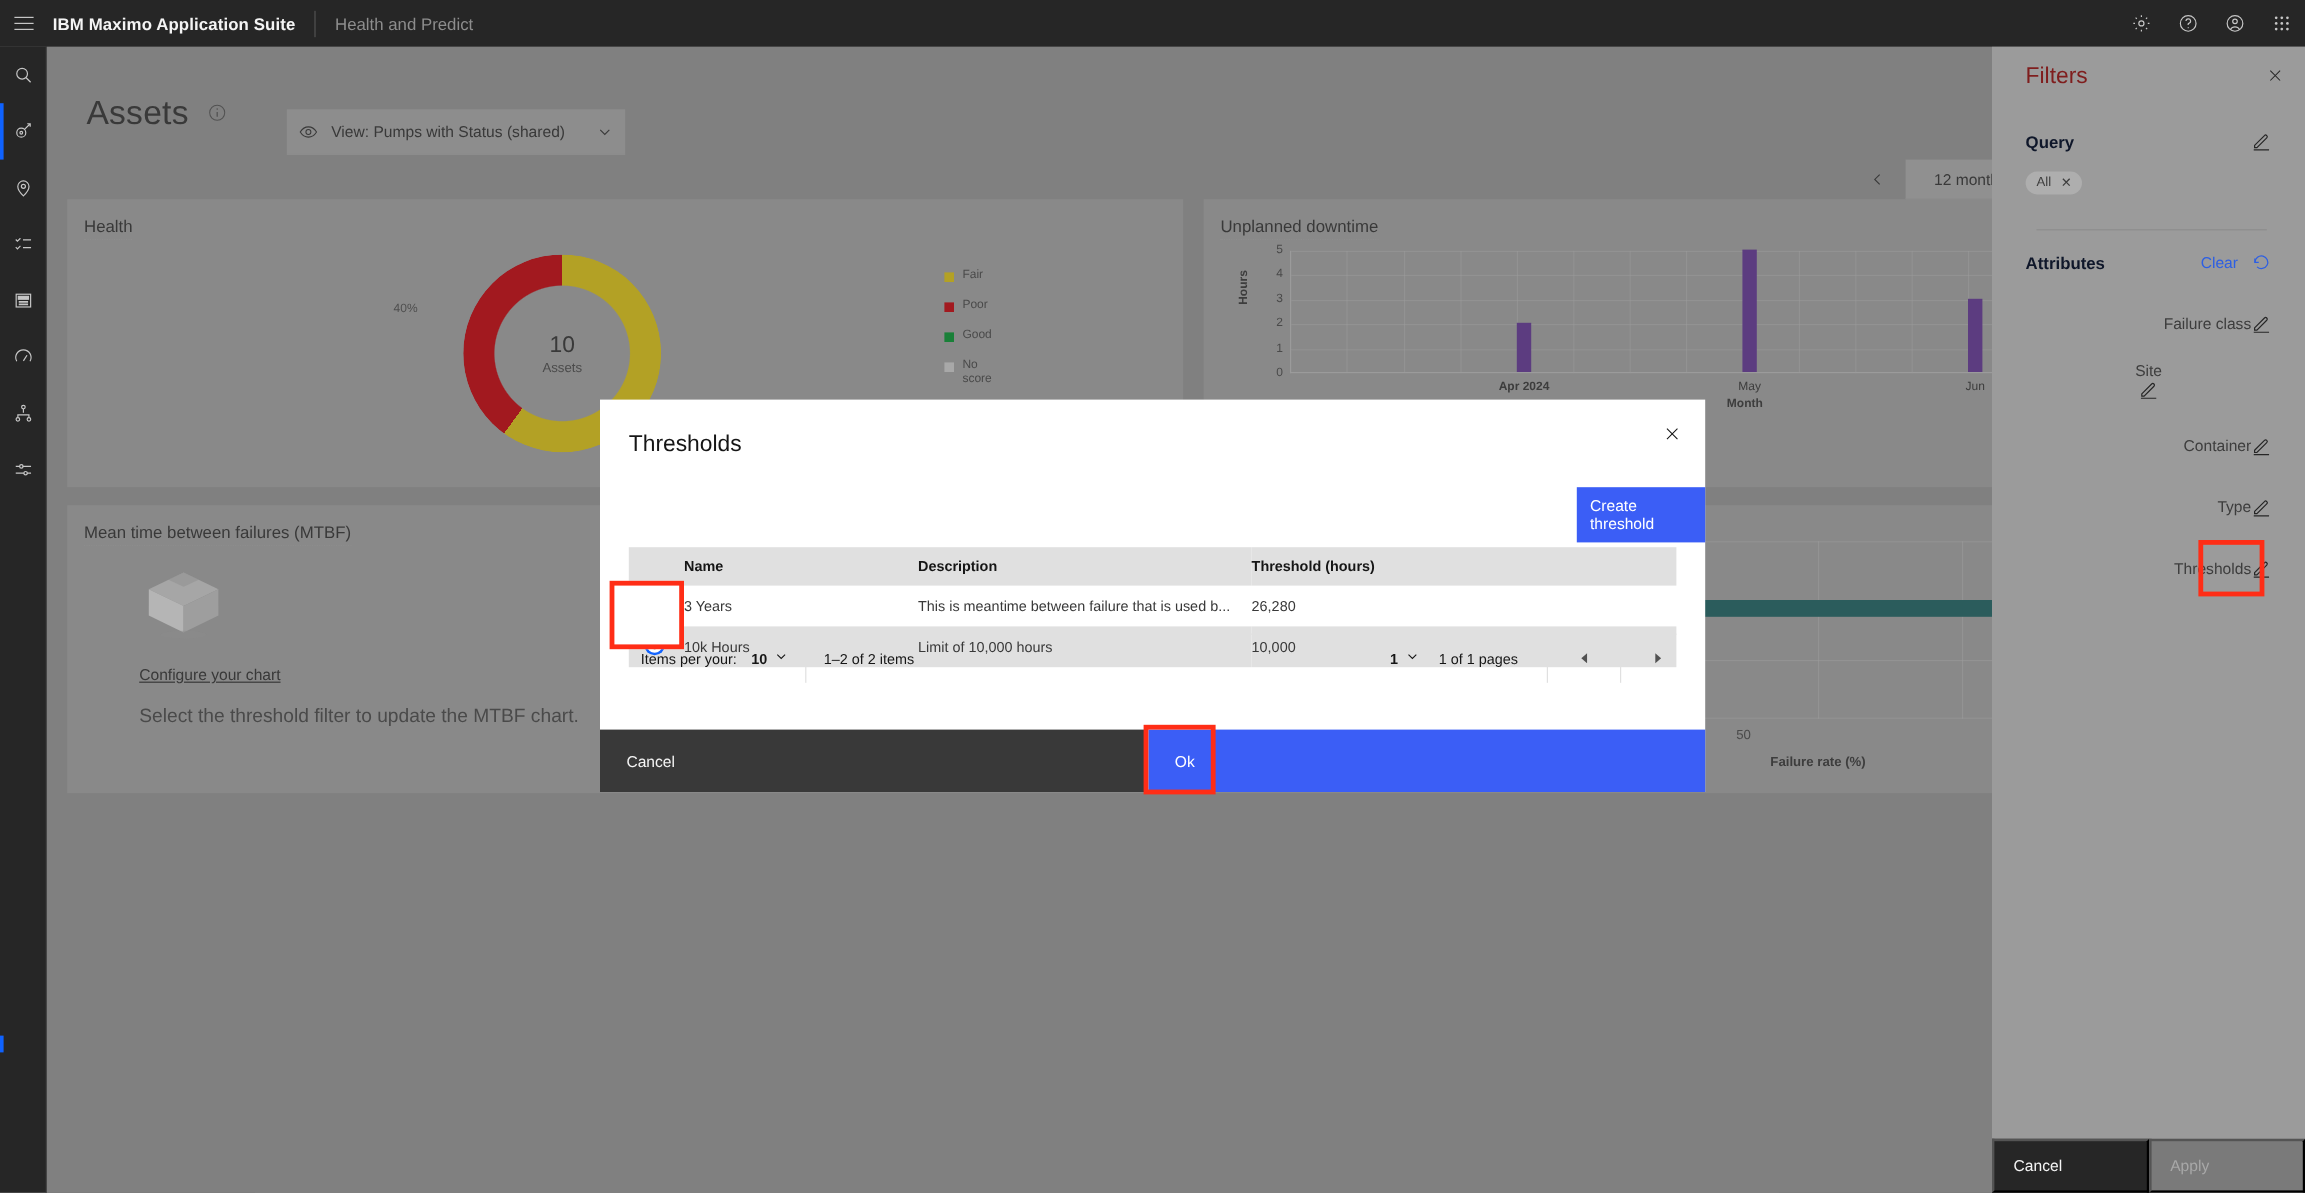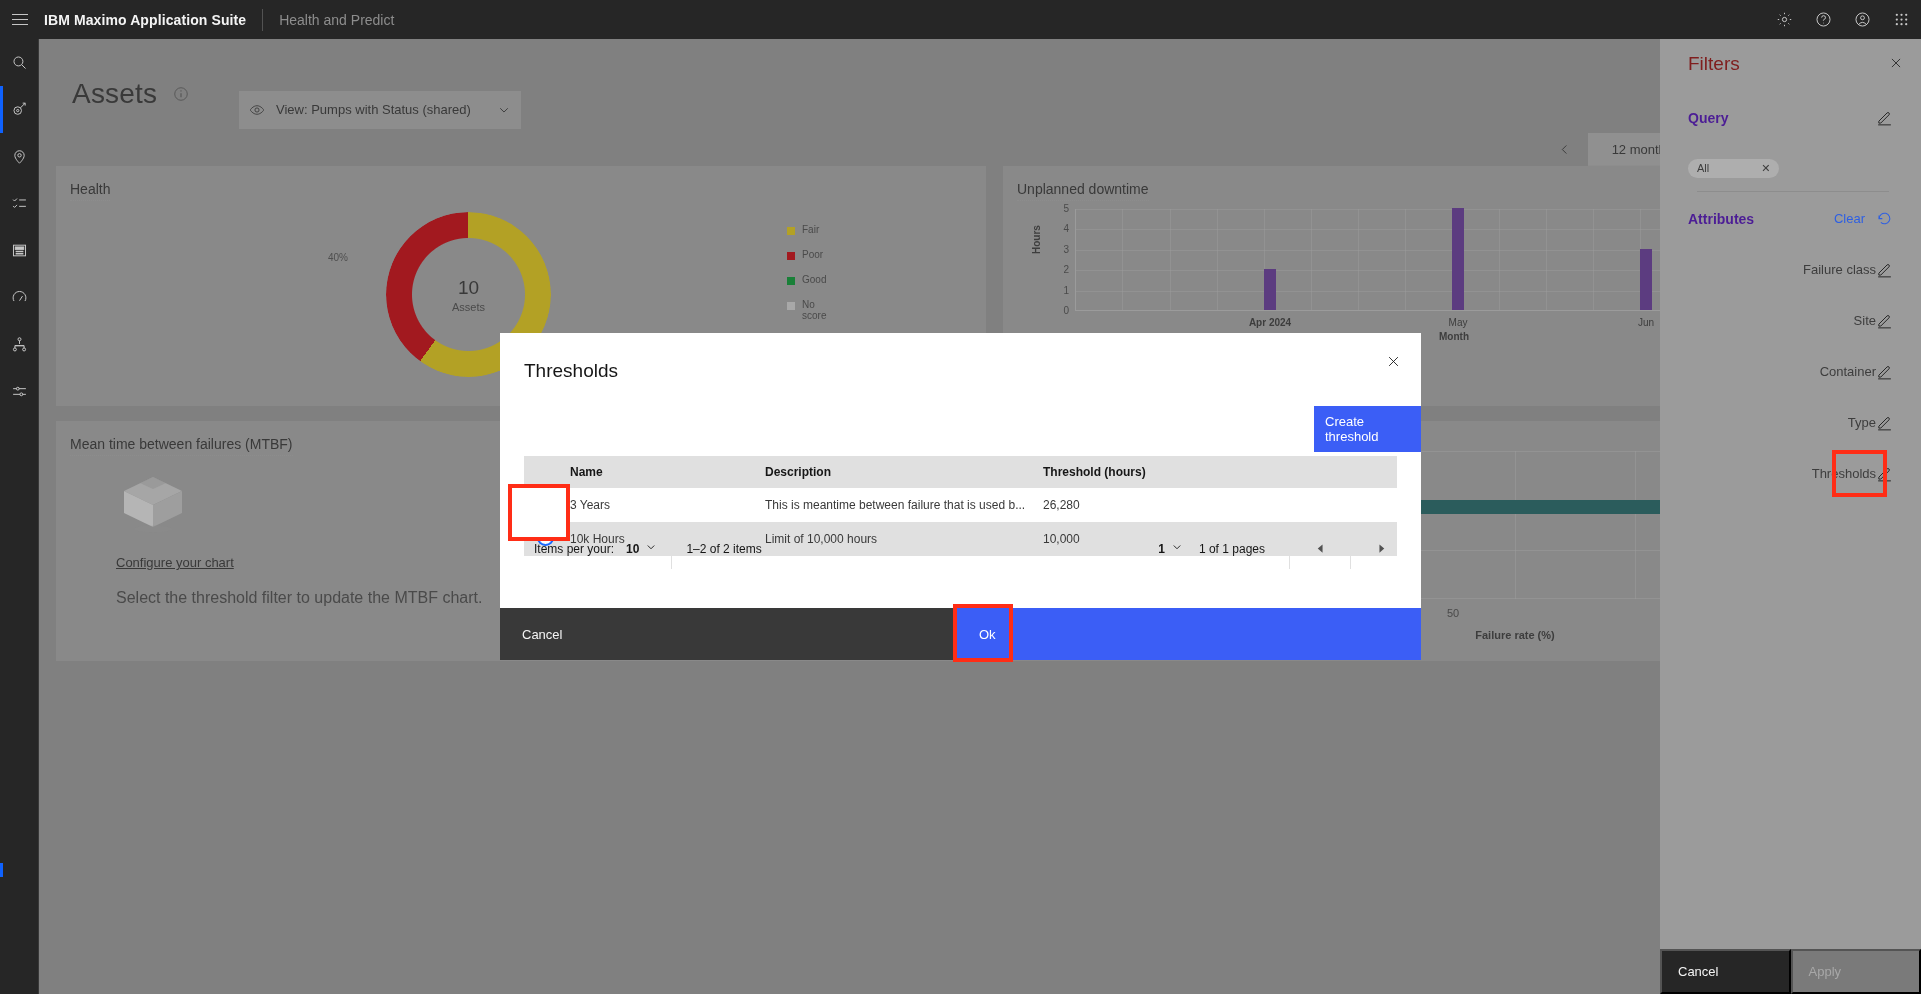--- a/index.html
+++ b/index.html
@@ -156,25 +156,25 @@
   
   .filters {
     position:absolute; right:0; top:39px; width:261px; height:955px;
     background:#9b9b9b;
   }
   .filters-title { position:absolute; left:28px; top:14px; font-size:19px; color:#7f1d1d;}
   .filters-close { position:absolute; right:14px; top:13px; width:22px;height:22px;
                    display:flex;align-items:center;justify-content:center; color:#262626;}
   .f-section { position:absolute; left:28px; width:205px; }
   .f-row { display:flex; align-items:center; justify-content:space-between; }
-  .f-h { font-size:14px; font-weight:bold; color:#4c1d95; }
+  .f-h { font-size:14px; font-weight:bold; color:#0f172a; }
   .f-pencil { width:17px; height:17px; color:#262626; display:flex;}
   .f-chip {
     display:inline-flex; align-items:flex-start; background:rgba(190,190,190,.55);
-    border-radius:12px; padding:3px 9px; font-size:11px; color:#3d3d3d; margin-top:33px;gap:44px;
+    border-radius:12px; padding:3px 9px; font-size:11px; color:#3d3d3d; margin-top:17px;
   }
   .f-chip .x { margin-left:8px; font-size:11px; }
   .f-hr { position:absolute; left:37px; top:152px; width:192px; height:1px; background:#8d8d8d;}
   .f-clear { font-size:13px; color:#2d5fe3; margin-right:11px; }
   .f-attr { display:flex; align-items:center; justify-content:flex-end; }
   .f-attr-lb { font-size:13px; color:#3d3d3d; }
   .f-footer { position:absolute; left:0; bottom:0; width:261px; height:45px; display:flex; }
   .f-cancel { flex:1; background:#262626; color:#f4f4f4; font-size:13px;
               display:flex; align-items:center; padding-left:16px;}
   .f-apply { flex:1; background:#7a7a7a; color:#a8a8a8; font-size:13px;
@@ -570,21 +570,21 @@
 
     <div class="f-section f-attr" style="top:222px;">
       <span class="f-attr-lb">Failure class</span>
       <span class="f-pencil">
         <svg width="17" height="17" viewBox="0 0 24 24" fill="none" stroke="currentColor" stroke-width="1.4">
             <path d="M4 17.2 15.6 5.6a1.9 1.9 0 0 1 2.7 2.7L6.7 19.9H4z"></path>
             <path d="M3 22.4h18"></path>
           </svg>
       </span>
     </div>
-    <div class="f-section f-attr" style="top:273px;">
+    <div class="f-section f-attr" style="top:262px;flex-direction:column;">
       <span class="f-attr-lb">Site</span>
       <span class="f-pencil">
         <svg width="17" height="17" viewBox="0 0 24 24" fill="none" stroke="currentColor" stroke-width="1.4">
             <path d="M4 17.2 15.6 5.6a1.9 1.9 0 0 1 2.7 2.7L6.7 19.9H4z"></path>
             <path d="M3 22.4h18"></path>
           </svg>
       </span>
     </div>
     <div class="f-section f-attr" style="top:324px;">
       <span class="f-attr-lb">Container</span>

